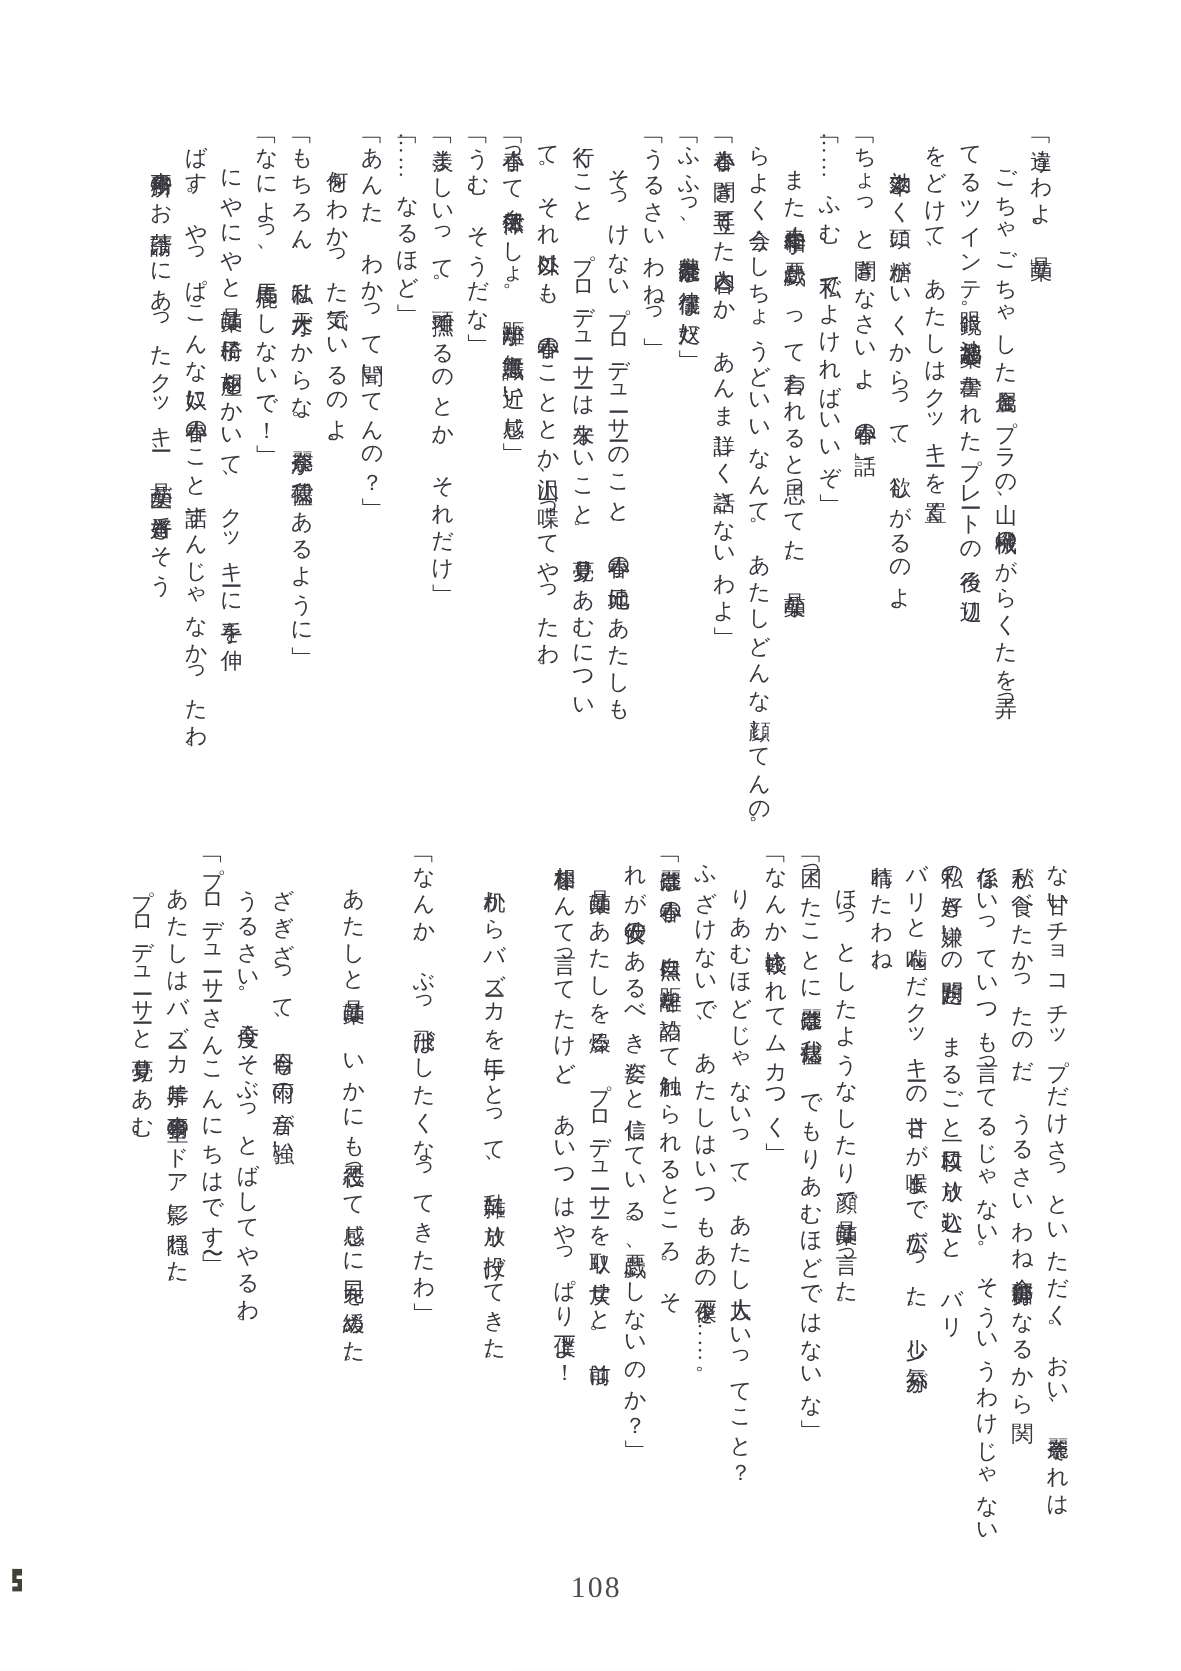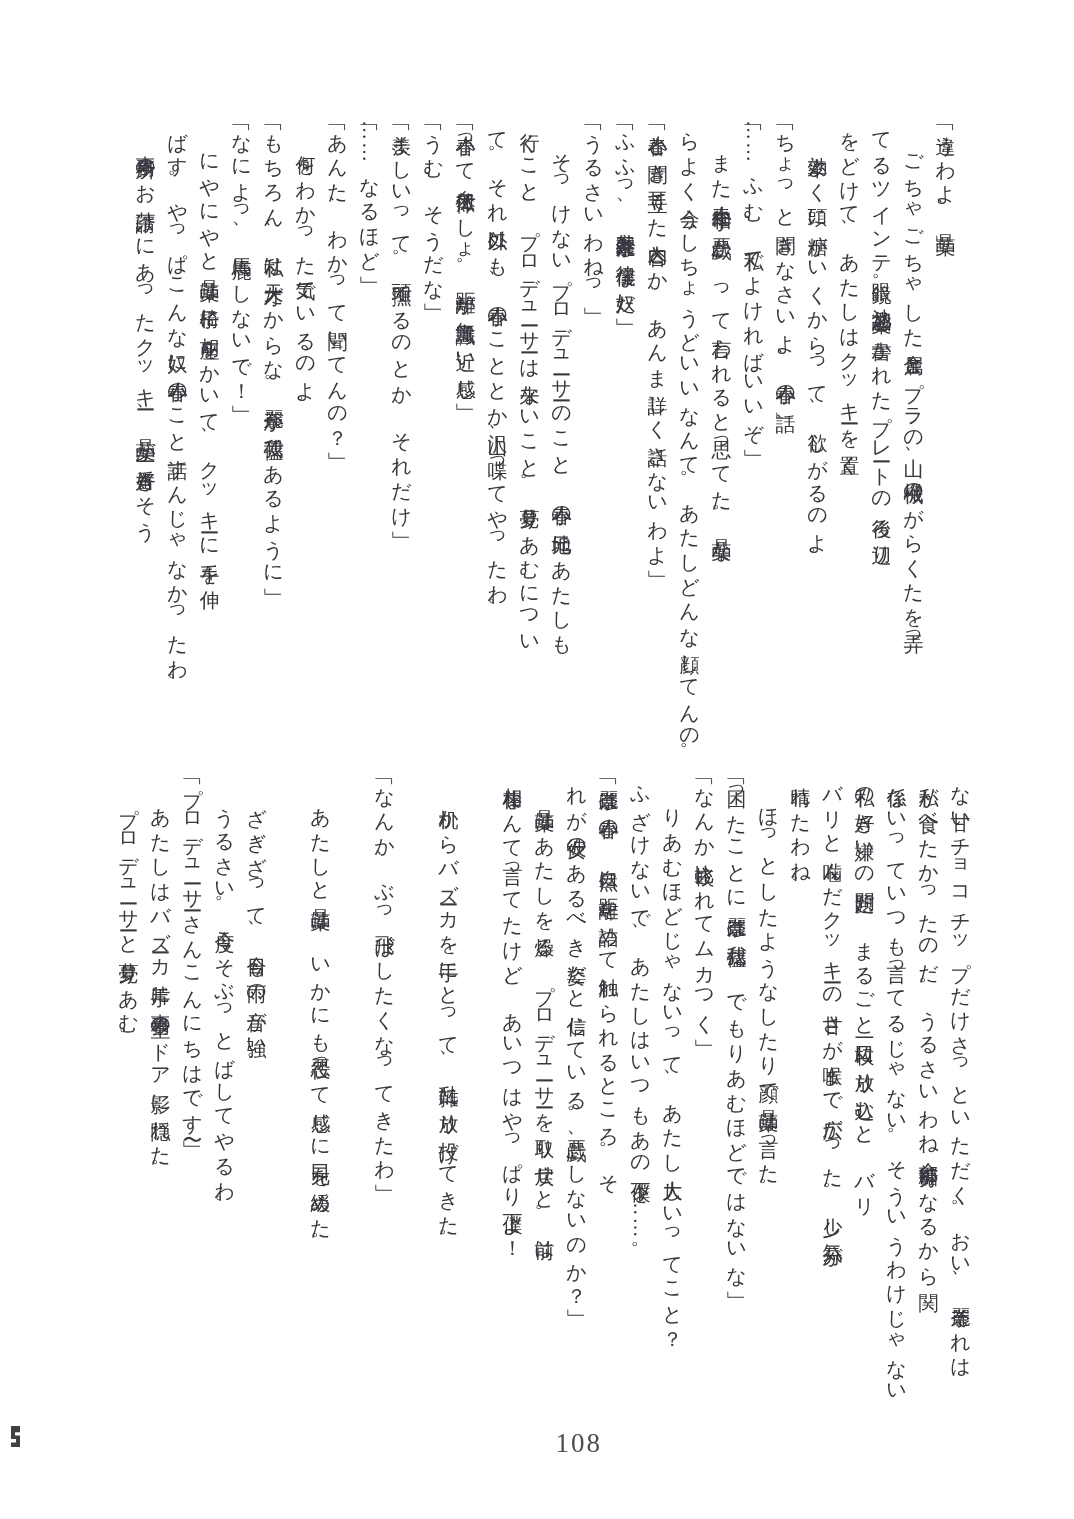--- a/index.html
+++ b/index.html
@@ -24,21 +24,21 @@
   .block-top    { top: 118px; right: 112px; height: 628px; }
   .block-bottom { top: 772px; right:  97px; height: 636px; }
   .column { margin: 0; padding: 0; }
   .column.indent { text-indent: 22px; }
   .column.blank { opacity: 0; }
   .page-number {
     position: absolute;
     left: 482px;
     top: 1428px;
     width: 120px;
-    text-align: right;
+    text-align: center;
     font-size: 27px;
     letter-spacing: 2px;
     color: #4b4b52;
     font-family: "Liberation Serif", serif;
   }
   .edge-mark {
     position: absolute;
     left: 11px;
     top: 1426px;
     width: 9px;

